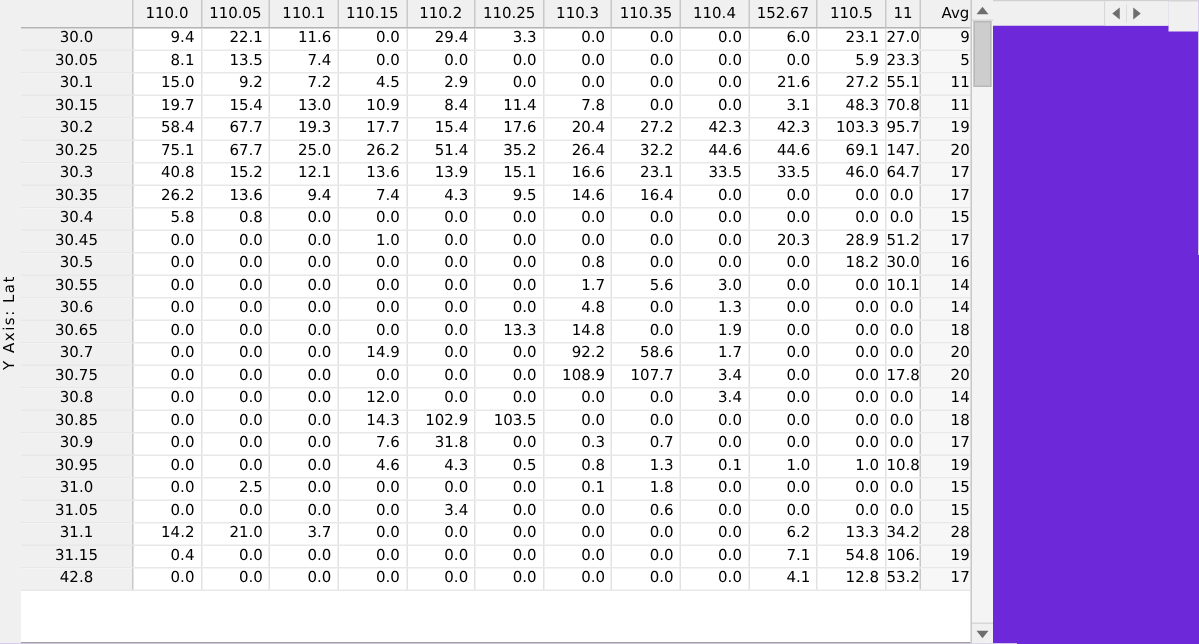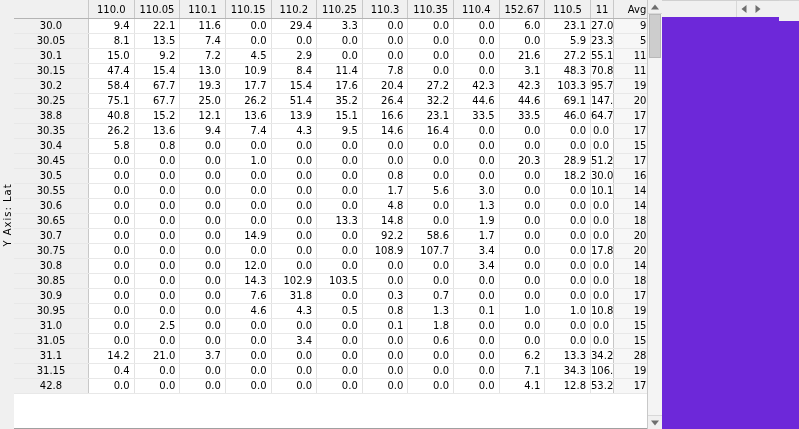--- a/index.html
+++ b/index.html
@@ -318,21 +318,21 @@
                 <td>0.0</td>
                 <td>0.0</td>
                 <td>0.0</td>
                 <td>21.6</td>
                 <td>27.2</td>
                 <td class="edge">55.1</td>
                 <td class="avg">11.5</td>
               </tr>
               <tr>
                 <td class="rowhdr">30.15</td>
-                <td>47.4</td>
+                <td>19.7</td>
                 <td>15.4</td>
                 <td>13.0</td>
                 <td>10.9</td>
                 <td>8.4</td>
                 <td>11.4</td>
                 <td>7.8</td>
                 <td>0.0</td>
                 <td>0.0</td>
                 <td>3.1</td>
                 <td>48.3</td>
@@ -365,21 +365,21 @@
                 <td>35.2</td>
                 <td>26.4</td>
                 <td>32.2</td>
                 <td>44.6</td>
                 <td>44.6</td>
                 <td>69.1</td>
                 <td class="edge">147.9</td>
                 <td class="avg">20.0</td>
               </tr>
               <tr>
-                <td class="rowhdr">38.8</td>
+                <td class="rowhdr">30.3</td>
                 <td>40.8</td>
                 <td>15.2</td>
                 <td>12.1</td>
                 <td>13.6</td>
                 <td>13.9</td>
                 <td>15.1</td>
                 <td>16.6</td>
                 <td>23.1</td>
                 <td>33.5</td>
                 <td>33.5</td>
@@ -648,21 +648,21 @@
                 <td>0.4</td>
                 <td>0.0</td>
                 <td>0.0</td>
                 <td>0.0</td>
                 <td>0.0</td>
                 <td>0.0</td>
                 <td>0.0</td>
                 <td>0.0</td>
                 <td>0.0</td>
                 <td>7.1</td>
-                <td>34.3</td>
+                <td>54.8</td>
                 <td class="edge">106.9</td>
                 <td class="avg">19.2</td>
               </tr>
               <tr>
                 <td class="rowhdr">42.8</td>
                 <td>0.0</td>
                 <td>0.0</td>
                 <td>0.0</td>
                 <td>0.0</td>
                 <td>0.0</td>

